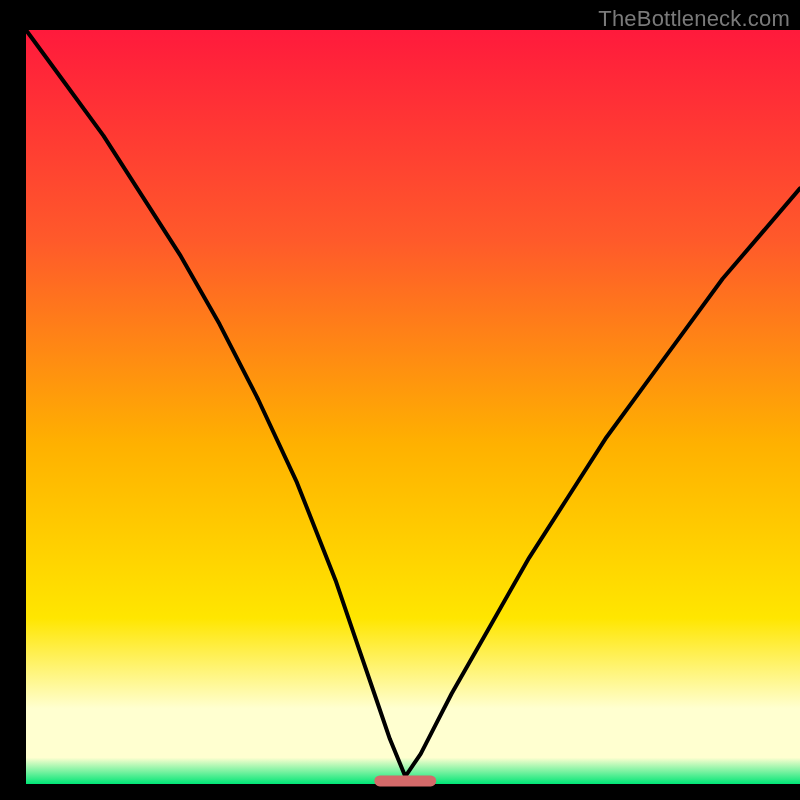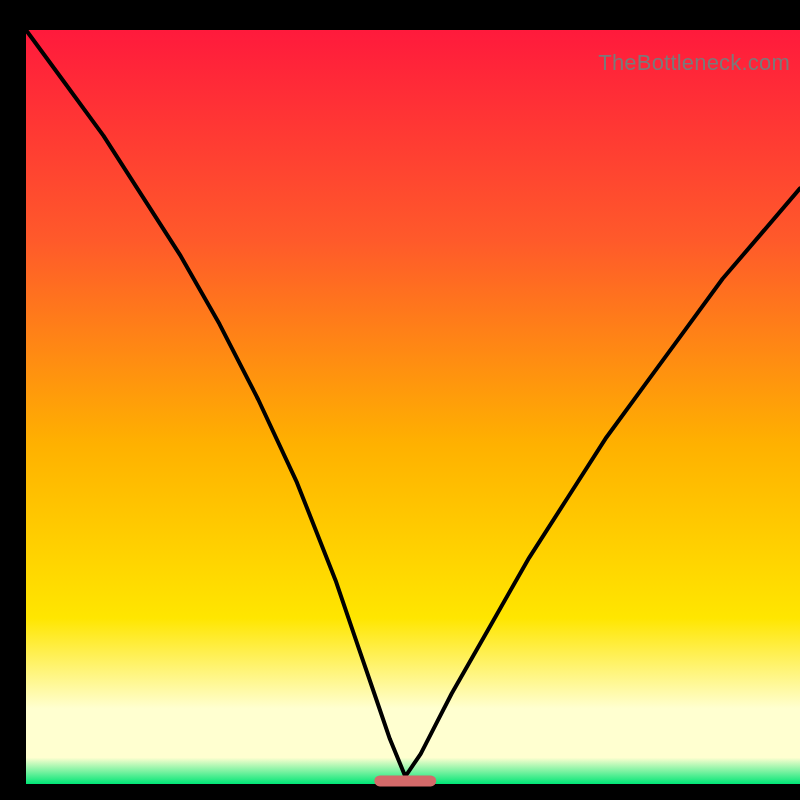--- a/index.html
+++ b/index.html
@@ -19,21 +19,20 @@
   }
   .attribution {
     position: absolute;
     top: 6px;
     right: 10px;
     color: #7a7a7a;
     font-size: 22px;
     font-weight: 500;
     letter-spacing: 0.2px;
     z-index: 3;
-    margin-top: 44px;
   }
   svg {
     position: absolute;
     left: 0;
     top: 0;
     z-index: 1;
   }
 </style>
 </head>
 <body>

